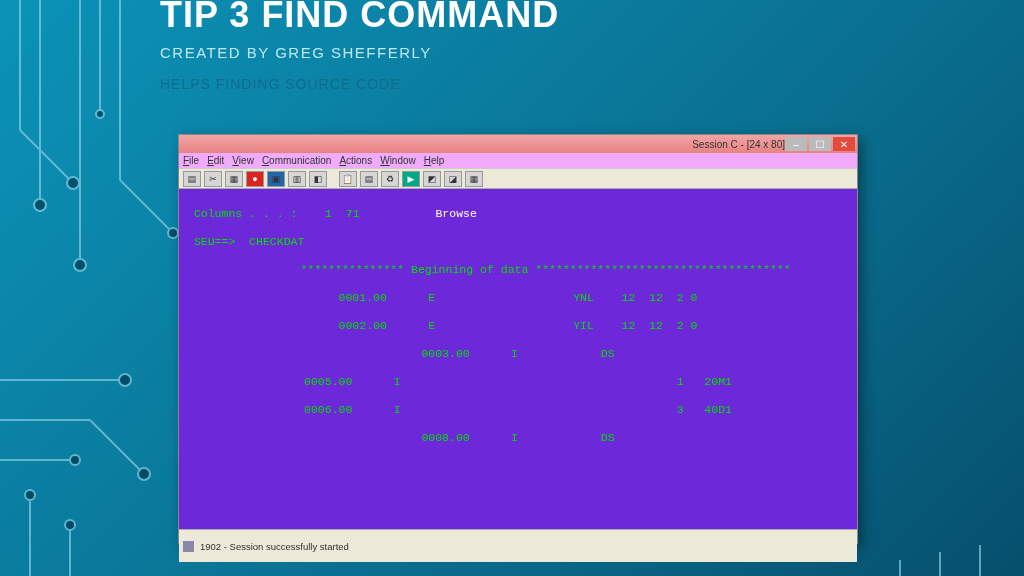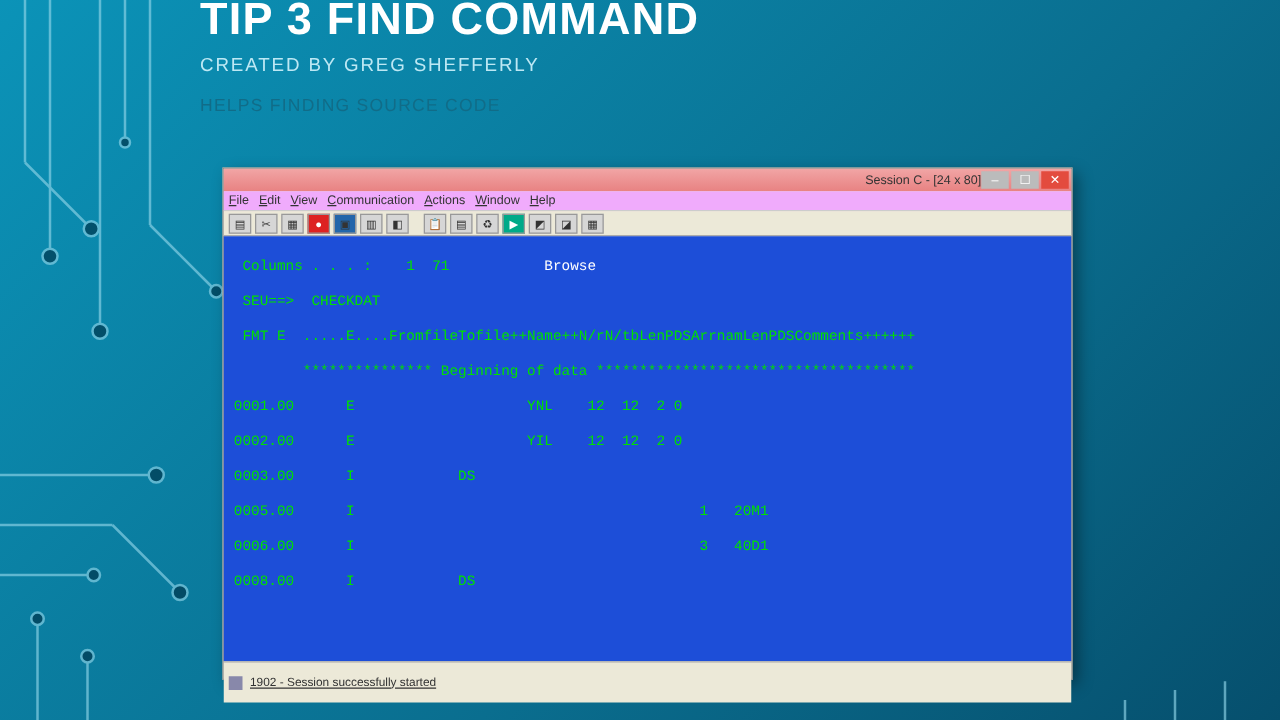--- a/index.html
+++ b/index.html
@@ -21,26 +21,26 @@
 .titlebar .wbtn.min { background:#bbb; }
 .titlebar .wbtn.max { background:#bbb; }
 .titlebar .wbtn.close { background:#e34b3e; }
 
 .menubar { height:16px; background:#f0abfc; display:flex; align-items:center; padding:0 4px; font-size:10px; color:#333; gap:8px; border-bottom:1px solid #ccc; }
 .menubar span u { text-decoration:underline; }
 
 .toolbar { height:20px; background:#ece9d8; border-bottom:1px solid #aaa; display:flex; align-items:center; padding:2px 4px; gap:3px; }
 .toolbar .tbtn { width:18px; height:16px; background:#d6d6d6; border:1px solid #999; font-size:9px; display:flex; align-items:center; justify-content:center; color:#333; }
 
-.terminal { background:#1d4ed8; height:calc(100% - 18px - 16px - 20px - 14px); font-family:'Courier New',monospace; font-size:11.5px; line-height:14px; color:#01e001; padding:4px 8px; white-space:pre; overflow:hidden; }
+.terminal { background:#6d28d9; height:calc(100% - 18px - 16px - 20px - 14px); font-family:'Courier New',monospace; font-size:11.5px; line-height:14px; color:#01e001; padding:4px 8px; white-space:pre; overflow:hidden;text-align:center; }
 .terminal .hdr-white { color:#fff; }
 .terminal .underline { text-decoration:underline; color:#01e001; }
 .terminal .starsline { color:#01e001; }
 
-.status { height:14px; background:#ece9d8; border-top:1px solid #aaa; display:flex; align-items:center; font-size:9.5px; color:#333; padding:16px 4px; gap:6px;text-decoration:underline; }
+.status { height:14px; background:#ece9d8; border-top:1px solid #aaa; display:flex; align-items:center; font-size:9.5px; color:#333; padding:16px 4px; gap:6px; }
 .status .icon { width:11px; height:11px; background:#88a; }
 
 .seu-line { display:flex; }
 </style>
 </head>
 <body>
 
 <div class="circuit">
 <svg width="1024" height="576" viewBox="0 0 1024 576">
   <g stroke="#8ed4e8" stroke-width="2" fill="none" opacity="0.65">
@@ -111,21 +111,20 @@
     <div class="tbtn">♻</div>
     <div class="tbtn" style="background:#0a8;color:#fff">▶</div>
     <div class="tbtn">◩</div>
     <div class="tbtn">◪</div>
     <div class="tbtn">▦</div>
   </div>
 
   <div class="terminal">
 <div class="seu-line"><span> Columns . . . :    1  71           </span><span class="hdr-white">Browse</span></div>
 <div class="seu-line"><span> SEU==&gt; </span><span> CHECKDAT</span></div>
-<div> FMT E  .....E....FromfileTofile++Name++N/rN/tbLenPDSArrnamLenPDSComments++++++</div>
 <div class="starsline">        *************** Beginning of data *************************************</div>
 <div>0001.00      E                    YNL    12  12  2 0</div>
 <div>0002.00      E                    YIL    12  12  2 0</div>
 <div>0003.00      I            DS</div>
 <div>0005.00      I                                        1   20M1</div>
 <div>0006.00      I                                        3   40D1</div>
 <div>0008.00      I            DS</div>
 
 
 

